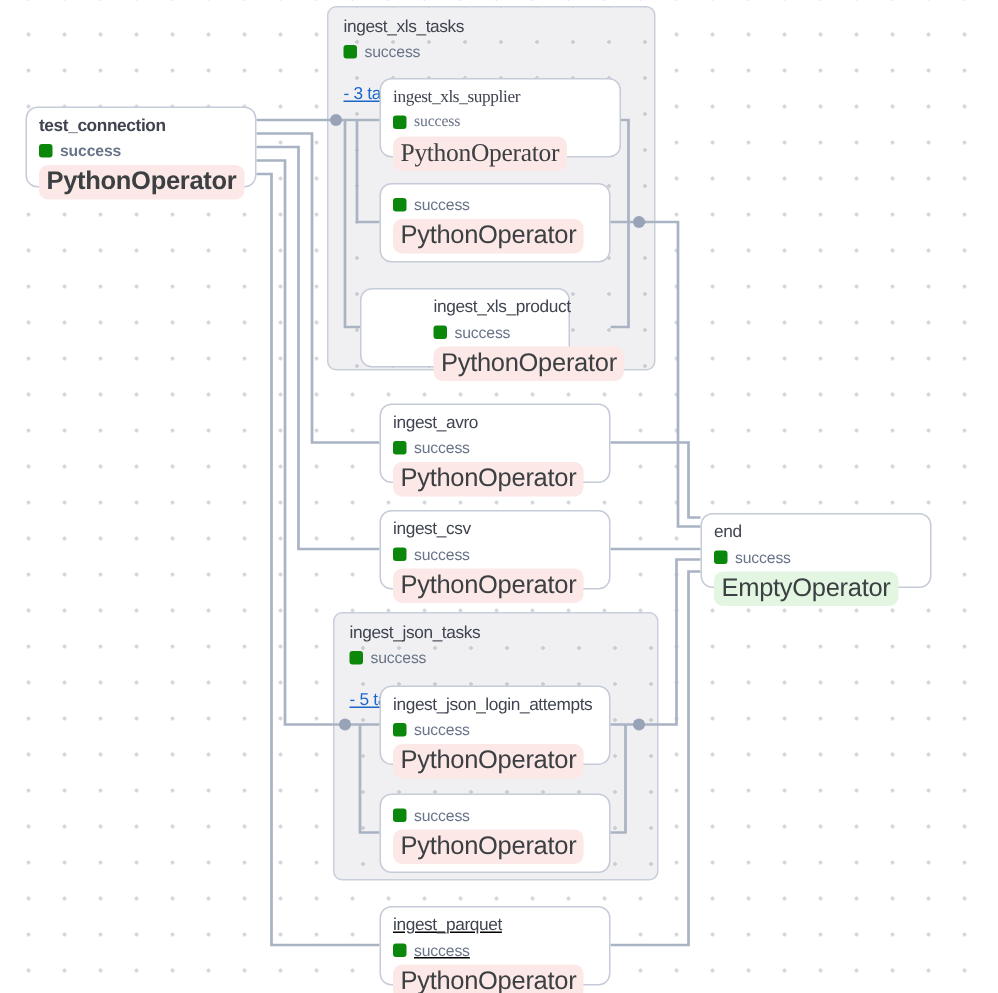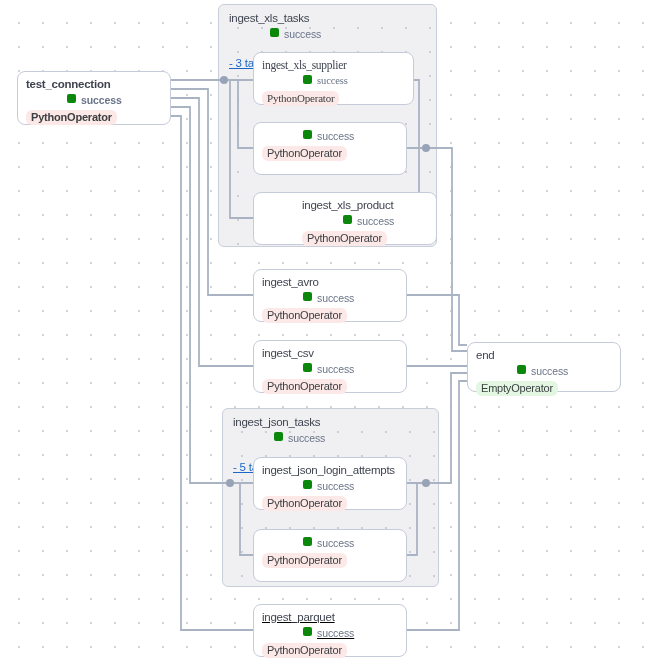--- a/index.html
+++ b/index.html
@@ -28,26 +28,26 @@
   .edges circle{fill:#98a3b8; stroke:none;}
   .node{
     position:absolute; box-sizing:border-box; background:#ffffff;
     border:1px solid var(--node-border); border-radius:8px;
     z-index:3; padding:5px 8px 0 8px; cursor:pointer;
   }
   .node-title, .group-title{
     font-size:11.5px; letter-spacing:-0.25px; color:var(--title);
     white-space:nowrap; line-height:15px;
   }
-  .status-row{display:flex; gap:5px; margin-top:2px; height:13px;margin-left:41px;}
+  .status-row{display:flex; align-items:center; gap:5px; margin-top:2px; height:13px;}
   .status-square{width:9px; height:9px; border-radius:2px; background:var(--success); flex:0 0 auto;}
   .status-text{font-size:10.5px; color:var(--status-text); letter-spacing:-0.1px;}
   .chip{
     display:inline-block; margin-top:3px; padding:1px 5px 2px 5px;
-    border-radius:6px; font-size:11px; letter-spacing:-0.2px; color:var(--chip-text);
+    border-radius:6px; font-size:17px; letter-spacing:-0.2px; color:var(--chip-text);
     white-space:nowrap;
   }
   .chip-python{background:var(--chip-python);}
   .chip-empty{background:var(--chip-empty);}
   .group-toggle{
     display:inline-block; margin-top:16px; font-size:11.5px; color:var(--link);
     text-decoration:underline; cursor:pointer; letter-spacing:-0.2px;
   }
 </style>
 </head>
@@ -115,21 +115,21 @@
   </div>
 
   <div class="node" style="left:253px;top:122px;width:154px;height:53px;">
     <div class="status-row">
       <span class="status-square"></span>
       <span class="status-text">success</span>
     </div>
     <span class="chip chip-python">PythonOperator</span>
   </div>
 
-  <div class="node" style="left:253px;top:192px;width:184px;height:53px;padding-left:48px;">
+  <div class="node" style="left:240px;top:192px;width:140px;height:53px;padding-left:48px;">
     <div class="node-title">ingest_xls_product</div>
     <div class="status-row">
       <span class="status-square"></span>
       <span class="status-text">success</span>
     </div>
     <span class="chip chip-python">PythonOperator</span>
   </div>
 
   <div class="node" style="left:253px;top:269px;width:154px;height:53px;">
     <div class="node-title">ingest_avro</div>

